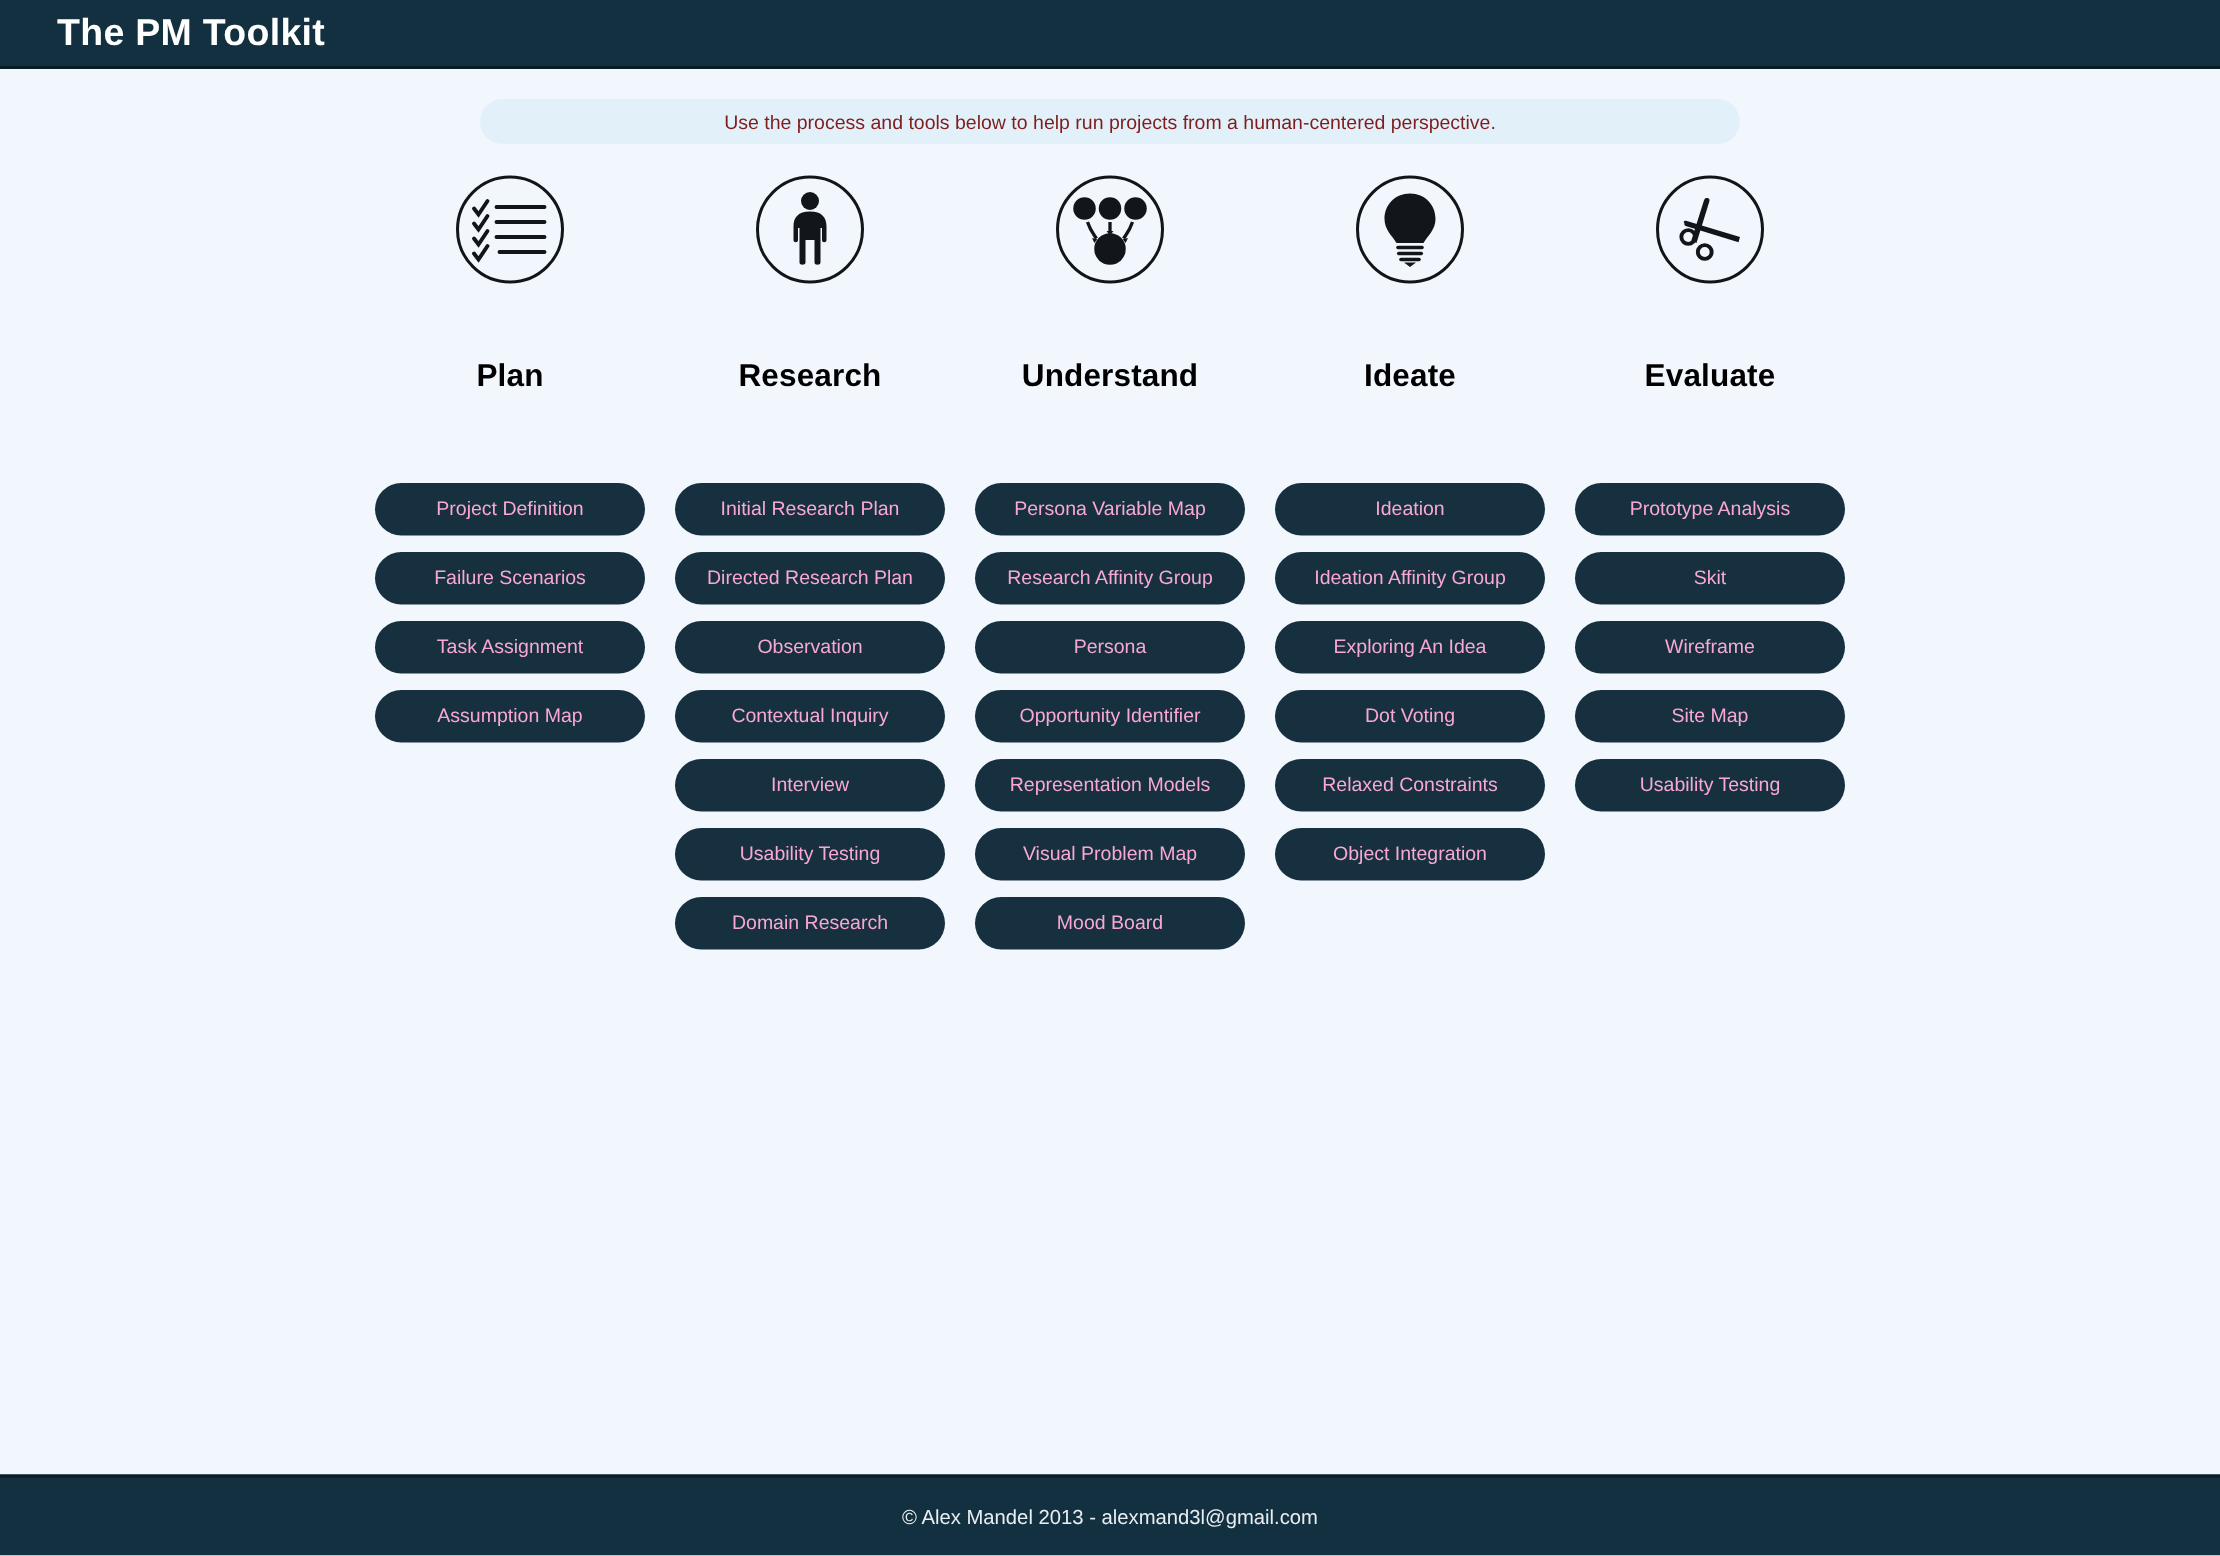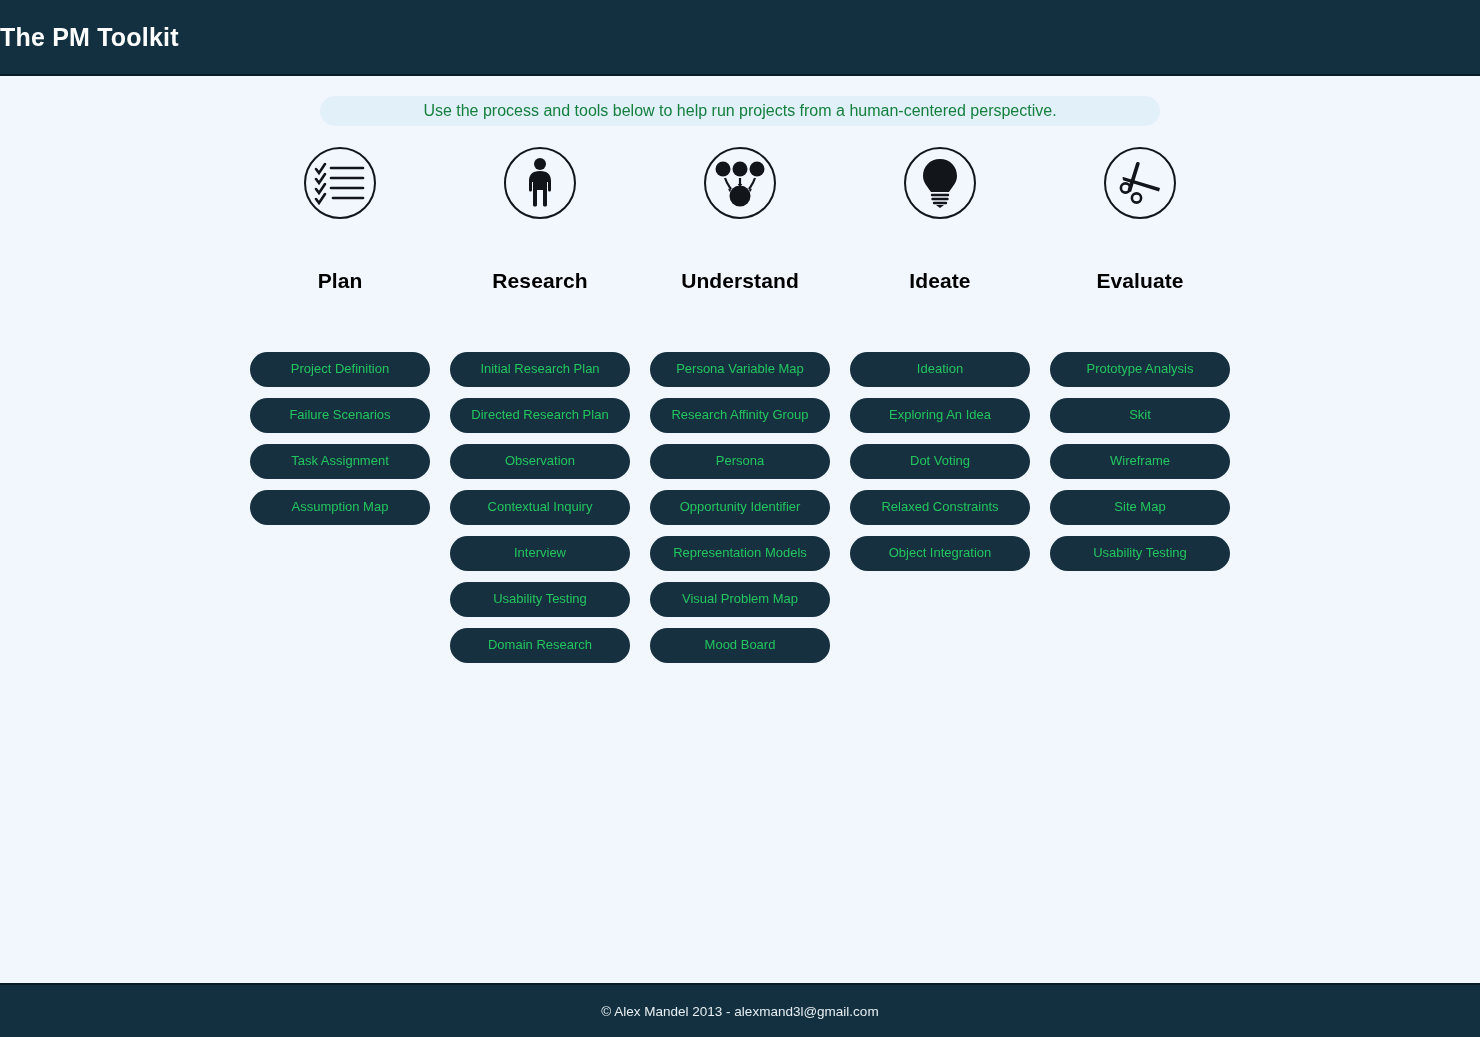--- a/index.html
+++ b/index.html
@@ -11,25 +11,26 @@
 
   body {
     background: #f2f6fd;
     font-family: "Liberation Sans", sans-serif;
     position: relative;
     overflow: hidden;
   }
 
   
   .header {
-    height: 76px;
+    height: 46px;
     background: #12303f;
     border-bottom: 2px solid #0a1c26;
     display: flex;
     align-items: center;
+    padding-left: 38px;
   }
   .header-title {
     color: #ffffff;
     font-size: 25px;
     font-weight: bold;
     letter-spacing: .2px;
   }
 
   
   .main {
@@ -44,22 +45,22 @@
   .banner {
     width: 840px;
     height: 30px;
     background: #e2f0fa;
     border-radius: 15px;
     display: flex;
     align-items: center;
     justify-content: center;
   }
   .banner-text {
-    font-size: 16px;
-    color: #15803d;
+    font-size: 13px;
+    color: #7f1d1d;
   }
 
   
   .columns {
     margin-top: 21px;
     display: flex;
     justify-content: center;
     gap: 20px;
   }
   .column {
@@ -97,21 +98,21 @@
     display: flex;
     flex-direction: column;
     gap: 11px;
   }
 
   .pill {
     width: 180px;
     height: 35px;
     border-radius: 18px;
     background: #16303f;
-    color: #22c55e;
+    color: #f9a8d4;
     font-size: 13px;
     display: flex;
     align-items: center;
     justify-content: center;
     text-align: center;
     line-height: 1.1;
     padding: 14px 8px;
     cursor: pointer;
     user-select: none;
   }
@@ -237,20 +238,21 @@
             <line x1="12" y1="38" x2="28" y2="38"></line>
             <line x1="12.5" y1="42" x2="27.5" y2="42"></line>
             <line x1="14" y1="46" x2="26" y2="46"></line>
           </g>
           <path d="M16 48 L24 48 L20 51 Z" fill="#12161a"></path>
         </svg>
       </div>
       <div class="column-title">Ideate</div>
       <div class="pill-list">
         <div class="pill">Ideation</div>
+        <div class="pill">Ideation Affinity Group</div>
         <div class="pill">Exploring An Idea</div>
         <div class="pill">Dot Voting</div>
         <div class="pill">Relaxed Constraints</div>
         <div class="pill">Object Integration</div>
       </div>
     </div>
 
     <div class="column">
       <div class="icon-circle">
         <svg width="50" height="50" viewBox="0 0 50 50">

